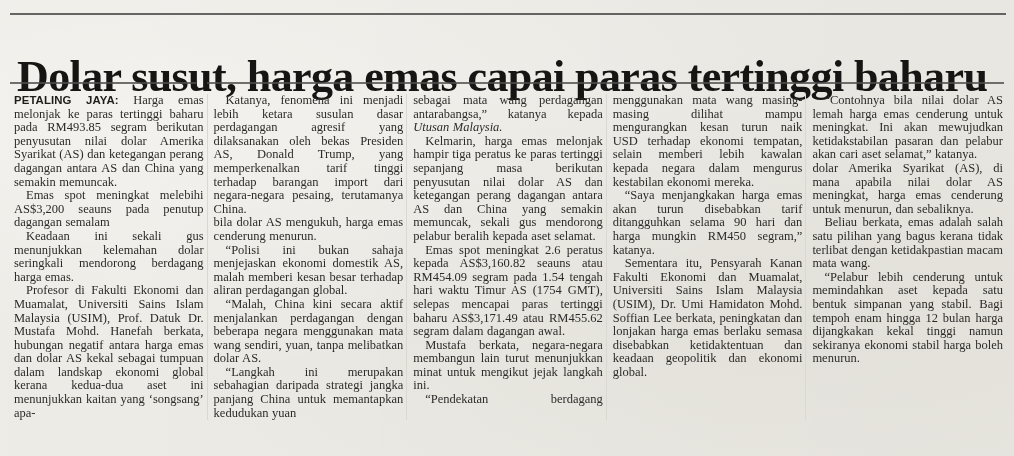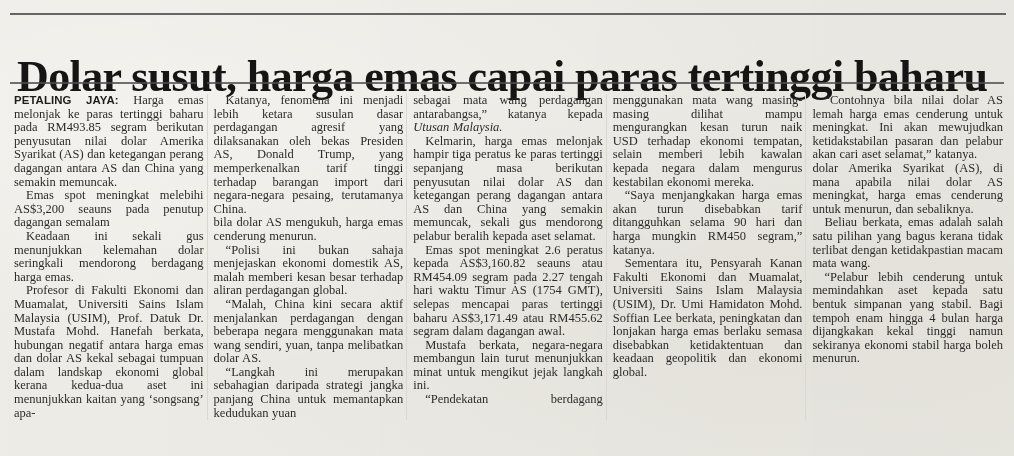--- a/index.html
+++ b/index.html
@@ -71,29 +71,29 @@
     <div class="col">
         <p class="para indent"><span class="plain">Katanya, fenomena ini menjadi lebih ketara susulan dasar perdagangan agresif yang dilaksanakan oleh bekas Presiden AS, Donald Trump, yang memperkenalkan tarif tinggi terhadap barangan import dari negara-negara pesaing, terutamanya China.</span></p>
         <p class="para"><span class="plain">bila dolar AS mengukuh, harga emas cenderung menurun.</span></p>
         <p class="para indent"><span class="plain">“Polisi ini bukan sahaja menjejaskan ekonomi domestik AS, malah memberi kesan besar terhadap aliran perdagangan global.</span></p>
         <p class="para indent"><span class="plain">“Malah, China kini secara aktif menjalankan perdagangan dengan beberapa negara menggunakan mata wang sendiri, yuan, tanpa melibatkan dolar AS.</span></p>
         <p class="para indent"><span class="plain">“Langkah ini merupakan sebahagian daripada strategi jangka panjang China untuk memantapkan kedudukan yuan</span></p>
       </div>
     <div class="col">
         <p class="para"><span class="plain">sebagai mata wang perdagangan antarabangsa,” katanya kepada </span><span class="italic">Utusan Malaysia.</span></p>
         <p class="para indent"><span class="plain">Kelmarin, harga emas melonjak hampir tiga peratus ke paras tertinggi sepanjang masa berikutan penyusutan nilai dolar AS dan ketegangan perang dagangan antara AS dan China yang semakin memuncak, sekali gus mendorong pelabur beralih kepada aset selamat.</span></p>
-        <p class="para indent"><span class="plain">Emas spot meningkat 2.6 peratus kepada AS$3,160.82 seauns atau RM454.09 segram pada 2.27 tengah hari waktu Timur AS (1754 GMT), selepas mencapai paras tertinggi baharu AS$3,171.49 atau RM455.62 segram dalam dagangan awal.</span></p>
+        <p class="para indent"><span class="plain">Emas spot meningkat 2.6 peratus kepada AS$3,160.82 seauns atau RM454.09 segram pada 1.54 tengah hari waktu Timur AS (1754 GMT), selepas mencapai paras tertinggi baharu AS$3,171.49 atau RM455.62 segram dalam dagangan awal.</span></p>
         <p class="para indent"><span class="plain">Mustafa berkata, negara-negara membangun lain turut menunjukkan minat untuk mengikut jejak langkah ini.</span></p>
         <p class="para indent jlast"><span class="plain">“Pendekatan berdagang</span></p>
       </div>
     <div class="col">
         <p class="para"><span class="plain">menggunakan mata wang masing-masing dilihat mampu mengurangkan kesan turun naik USD terhadap ekonomi tempatan, selain memberi lebih kawalan kepada negara dalam mengurus kestabilan ekonomi mereka.</span></p>
         <p class="para indent"><span class="plain">“Saya menjangkakan harga emas akan turun disebabkan tarif ditangguhkan selama 90 hari dan harga mungkin RM450 segram,” katanya.</span></p>
         <p class="para indent"><span class="plain">Sementara itu, Pensyarah Kanan Fakulti Ekonomi dan Muamalat, Universiti Sains Islam Malaysia (USIM), Dr. Umi Hamidaton Mohd. Soffian Lee berkata, peningkatan dan lonjakan harga emas berlaku semasa disebabkan ketidaktentuan dan keadaan geopolitik dan ekonomi global.</span></p>
       </div>
     <div class="col">
         <p class="para indent"><span class="plain">“Contohnya bila nilai dolar AS lemah harga emas cenderung untuk meningkat. Ini akan mewujudkan ketidakstabilan pasaran dan pelabur akan cari aset selamat,” katanya.</span></p>
         <p class="para"><span class="plain">dolar Amerika Syarikat (AS), di mana apabila nilai dolar AS meningkat, harga emas cenderung untuk menurun, dan sebaliknya.</span></p>
         <p class="para indent"><span class="plain">Beliau berkata, emas adalah salah satu pilihan yang bagus kerana tidak terlibat dengan ketidakpastian macam mata wang.</span></p>
-        <p class="para indent"><span class="plain">“Pelabur lebih cenderung untuk memindahkan aset kepada satu bentuk simpanan yang stabil. Bagi tempoh enam hingga 4 bulan harga dijangkakan kekal tinggi namun sekiranya ekonomi stabil harga boleh menurun.</span></p>
+        <p class="para indent"><span class="plain">“Pelabur lebih cenderung untuk memindahkan aset kepada satu bentuk simpanan yang stabil. Bagi tempoh enam hingga 12 bulan harga dijangkakan kekal tinggi namun sekiranya ekonomi stabil harga boleh menurun.</span></p>
       </div>
   </div>
 </div>
 
 </body></html>

